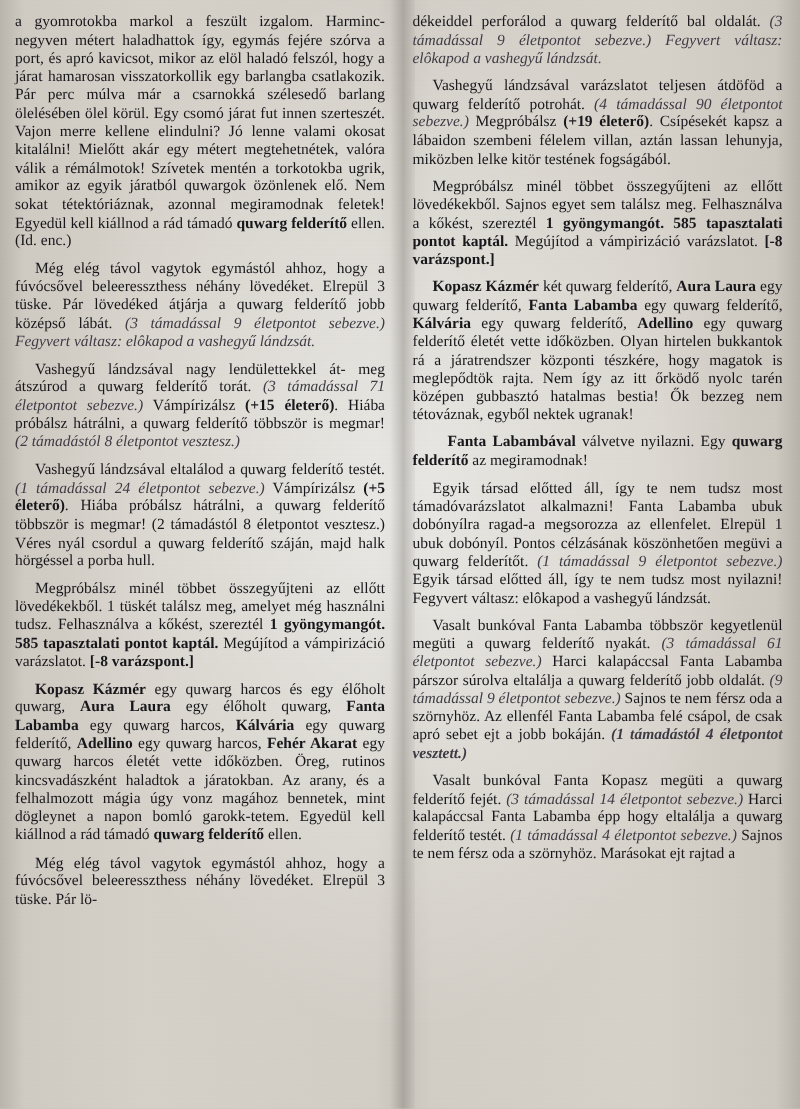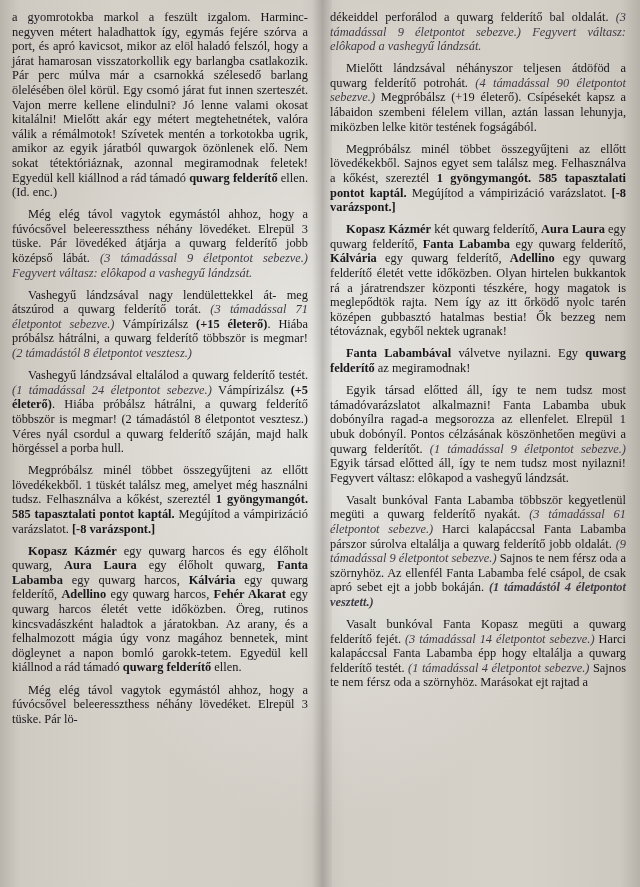--- a/index.html
+++ b/index.html
@@ -74,24 +74,24 @@
         <p class="noind"><span>a gyomrotokba markol a feszült izgalom. Harminc-negyven métert haladhattok így, egymás fejére szórva a port, és apró kavicsot, mikor az elöl haladó felszól, hogy a járat hamarosan visszatorkollik egy barlangba csatlakozik. Pár perc múlva már a csarnokká szélesedő barlang ölelésében ölel körül. Egy csomó járat fut innen szerteszét. Vajon merre kellene elindulni? Jó lenne valami okosat kitalálni! Mielőtt akár egy métert megtehetnétek, valóra válik a rémálmotok! Szívetek mentén a torkotokba ugrik, amikor az egyik járatból quwargok özönlenek elő. Nem sokat tétektóriáznak, azonnal megiramodnak feletek! Egyedül kell kiállnod a rád támadó </span><span style="font-weight: bold;">quwarg felderítő</span><span> ellen. (Id. enc.)</span></p>
         <p class=""><span>Még elég távol vagytok egymástól ahhoz, hogy a fúvócsővel beleeresszthess néhány lövedéket. Elrepül 3 tüske. Pár lövedéked átjárja a quwarg felderítő jobb középső lábát. </span><span class="roll">(3 támadással 9 életpontot sebezve.) Fegyvert váltasz: elôkapod a vashegyű lándzsát.</span></p>
         <p class=""><span>Vashegyű lándzsával nagy lendülettekkel át- meg átszúrod a quwarg felderítő torát. </span><span class="roll">(3 támadással 71 életpontot sebezve.)</span><span> Vámpírizálsz </span><span style="font-weight: bold;">(+15 életerő)</span><span>. Hiába próbálsz hátrálni, a quwarg felderítő többször is megmar! </span><span class="roll">(2 támadástól 8 életpontot vesztesz.)</span></p>
         <p class=""><span>Vashegyű lándzsával eltalálod a quwarg felderítő testét. </span><span class="roll">(1 támadással 24 életpontot sebezve.)</span><span> Vámpírizálsz </span><span style="font-weight: bold;">(+5 életerő)</span><span>. Hiába próbálsz hátrálni, a quwarg felderítő többször is megmar! (2 támadástól 8 életpontot vesztesz.) Véres nyál csordul a quwarg felderítő száján, majd halk hörgéssel a porba hull.</span></p>
         <p class=""><span>Megpróbálsz minél többet összegyűjteni az ellőtt lövedékekből. 1 tüskét találsz meg, amelyet még használni tudsz. Felhasználva a kőkést, szereztél </span><span style="font-weight: bold;">1 gyöngymangót. 585 tapasztalati pontot kaptál.</span><span> Megújítod a vámpirizáció varázslatot. </span><span style="font-weight: bold;">[-8 varázspont.]</span></p>
         <p class=""><span style="font-weight: bold;">Kopasz Kázmér</span><span> egy quwarg harcos és egy élőholt quwarg, </span><span style="font-weight: bold;">Aura Laura</span><span> egy élőholt quwarg, </span><span style="font-weight: bold;">Fanta Labamba</span><span> egy quwarg harcos, </span><span style="font-weight: bold;">Kálvária</span><span> egy quwarg felderítő, </span><span style="font-weight: bold;">Adellino</span><span> egy quwarg harcos, </span><span style="font-weight: bold;">Fehér Akarat</span><span> egy quwarg harcos életét vette időközben. Öreg, rutinos kincsvadászként haladtok a járatokban. Az arany, és a felhalmozott mágia úgy vonz magához bennetek, mint dögleynet a napon bomló garokk-tetem. Egyedül kell kiállnod a rád támadó </span><span style="font-weight: bold;">quwarg felderítő</span><span> ellen.</span></p>
         <p class=""><span>Még elég távol vagytok egymástól ahhoz, hogy a fúvócsővel beleeresszthess néhány lövedéket. Elrepül 3 tüske. Pár lö-</span></p>
       </div>
     <div class="col" id="col-right">
         <p class="noind"><span>dékeiddel perforálod a quwarg felderítő bal oldalát. </span><span class="roll">(3 támadással 9 életpontot sebezve.) Fegyvert váltasz: elôkapod a vashegyű lándzsát.</span></p>
-        <p class=""><span>Mielőtt lándzsával néhányszor teljesen átdöföd a quwarg felderítő potrohát. </span><span class="roll">(4 támadással 90 életpontot sebezve.)</span><span> Megpróbálsz </span><span style="font-weight: normal;">(+19 életerő)</span><span>. Csípésekét kapsz a lábaidon szembeni félelem villan, aztán lassan lehunyja, miközben lelke kitör testének fogságából.</span></p>
+        <p class=""><span>Vashegyű lándzsával varázslatot teljesen átdöföd a quwarg felderítő potrohát. </span><span class="roll">(4 támadással 90 életpontot sebezve.)</span><span> Megpróbálsz </span><span style="font-weight: bold;">(+19 életerő)</span><span>. Csípésekét kapsz a lábaidon szembeni félelem villan, aztán lassan lehunyja, miközben lelke kitör testének fogságából.</span></p>
         <p class=""><span>Megpróbálsz minél többet összegyűjteni az ellőtt lövedékekből. Sajnos egyet sem találsz meg. Felhasználva a kőkést, szereztél </span><span style="font-weight: bold;">1 gyöngymangót. 585 tapasztalati pontot kaptál.</span><span> Megújítod a vámpirizáció varázslatot. </span><span style="font-weight: bold;">[-8 varázspont.]</span></p>
         <p class=""><span style="font-weight: bold;">Kopasz Kázmér</span><span> két quwarg felderítő, </span><span style="font-weight: bold;">Aura Laura</span><span> egy quwarg felderítő, </span><span style="font-weight: bold;">Fanta Labamba</span><span> egy quwarg felderítő, </span><span style="font-weight: bold;">Kálvária</span><span> egy quwarg felderítő, </span><span style="font-weight: bold;">Adellino</span><span> egy quwarg felderítő életét vette időközben. Olyan hirtelen bukkantok rá a járatrendszer központi tészkére, hogy magatok is meglepődtök rajta. Nem így az itt őrködő nyolc tarén középen gubbasztó hatalmas bestia! Ők bezzeg nem tétováznak, egyből nektek ugranak!</span></p>
-        <p class=""><span style="font-weight: bold;">Fanta Labambával</span><span> válvetve nyilazni. Egy </span><span style="font-weight: bold;">quwarg felderítő</span><span> az megiramodnak!</span></p>
+        <p class=""><span style="font-weight: bold; margin-left: 12px;">Fanta Labambával</span><span> válvetve nyilazni. Egy </span><span style="font-weight: bold;">quwarg felderítő</span><span> az megiramodnak!</span></p>
         <p class=""><span>Egyik társad előtted áll, így te nem tudsz most támadóvarázslatot alkalmazni! Fanta Labamba ubuk dobónyílra ragad-a megsorozza az ellenfelet. Elrepül 1 ubuk dobónyíl. Pontos célzásának köszönhetően megüvi a quwarg felderítőt. </span><span class="roll">(1 támadással 9 életpontot sebezve.)</span><span> Egyik társad előtted áll, így te nem tudsz most nyilazni! Fegyvert váltasz: elôkapod a vashegyű lándzsát.</span></p>
         <p class=""><span>Vasalt bunkóval Fanta Labamba többször kegyetlenül megüti a quwarg felderítő nyakát. </span><span class="roll">(3 támadással 61 életpontot sebezve.)</span><span> Harci kalapáccsal Fanta Labamba párszor súrolva eltalálja a quwarg felderítő jobb oldalát. </span><span class="roll">(9 támadással 9 életpontot sebezve.)</span><span> Sajnos te nem férsz oda a szörnyhöz. Az ellenfél Fanta Labamba felé csápol, de csak apró sebet ejt a jobb bokáján. </span><span class="roll" style="font-weight: bold;">(1 támadástól 4 életpontot vesztett.)</span></p>
         <p class=""><span>Vasalt bunkóval Fanta Kopasz megüti a quwarg felderítő fejét. </span><span class="roll">(3 támadással 14 életpontot sebezve.)</span><span> Harci kalapáccsal Fanta Labamba épp hogy eltalálja a quwarg felderítő testét. </span><span class="roll">(1 támadással 4 életpontot sebezve.)</span><span> Sajnos te nem férsz oda a szörnyhöz. Marásokat ejt rajtad a</span></p>
       </div>
   </div>
   <div id="gutter"></div>
   <div id="grain"></div>
 </div>
 
 </body></html>

